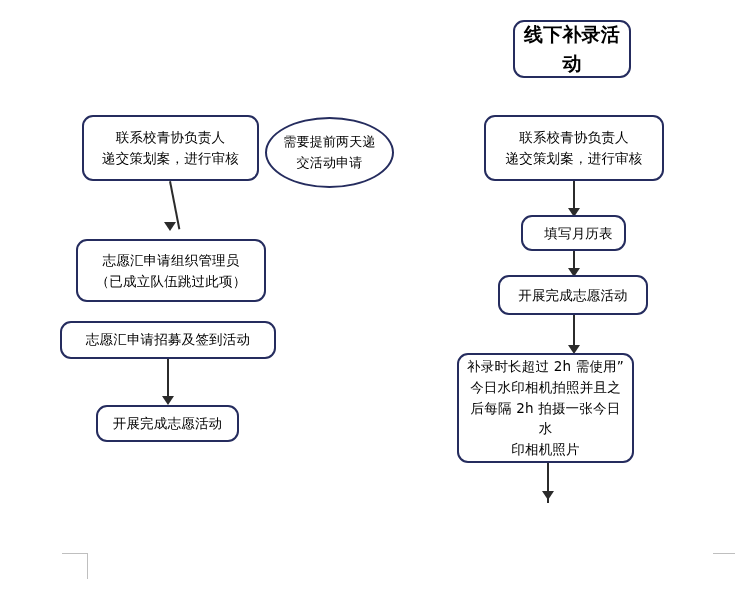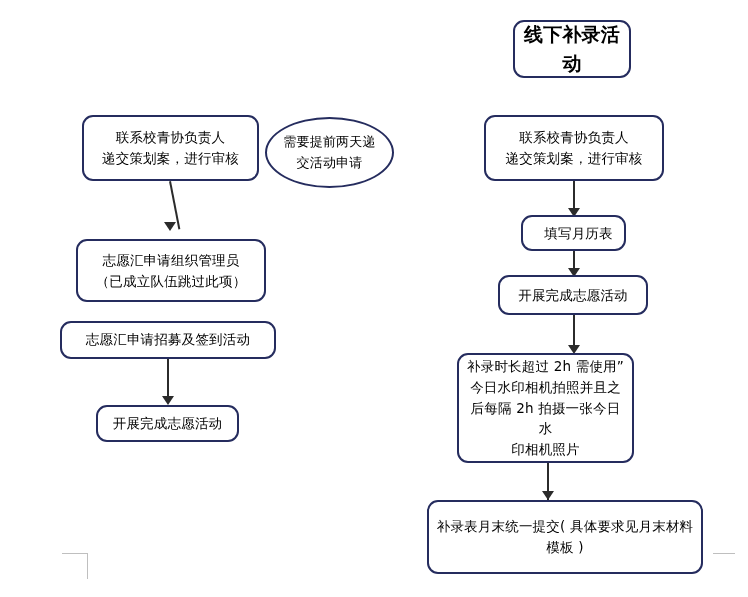--- a/index.html
+++ b/index.html
@@ -132,22 +132,18 @@
   <div class="node rounded" style="left:457px; top:353px; width:177px; height:110px; font-size:13.5px;">
     <span class="txt">补录时长超过 2h 需使用”
 今日水印相机拍照并且之
 后每隔 2h 拍摄一张今日水
 印相机照片</span>
   </div>
 
   <div class="edge" style="left:547px; top:463px; width:2px; height:40px;"></div>
   <div class="edge-head" style="left:542px; top:491px;"></div>
 
-  <div class="node rounded" style="left:427px; top:500px; width:276px; height:74px; font-size:13.5px;">
-    <span class="txt">补录表月末统一提交( 具体要求见月末材料
-模板 )</span>
-  </div>
 
   <div class="crop-mark" style="left:62px; top:553px; width:26px; height:1px;"></div>
   <div class="crop-mark" style="left:87px; top:553px; width:1px; height:26px;"></div>
   <div class="crop-mark" style="left:713px; top:553px; width:22px; height:1px;"></div>
 
 </div>
 
 </body></html>

